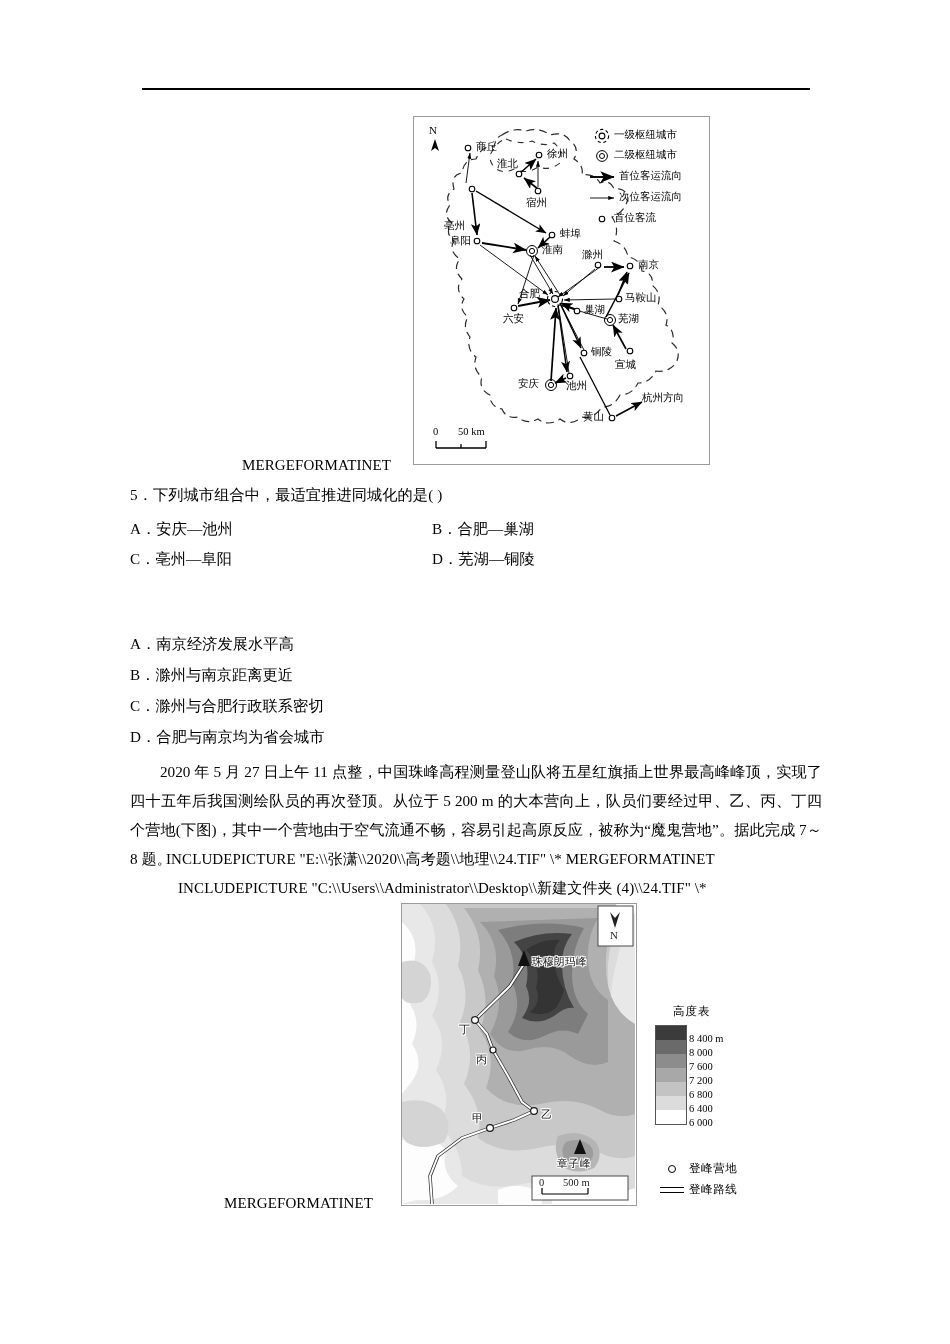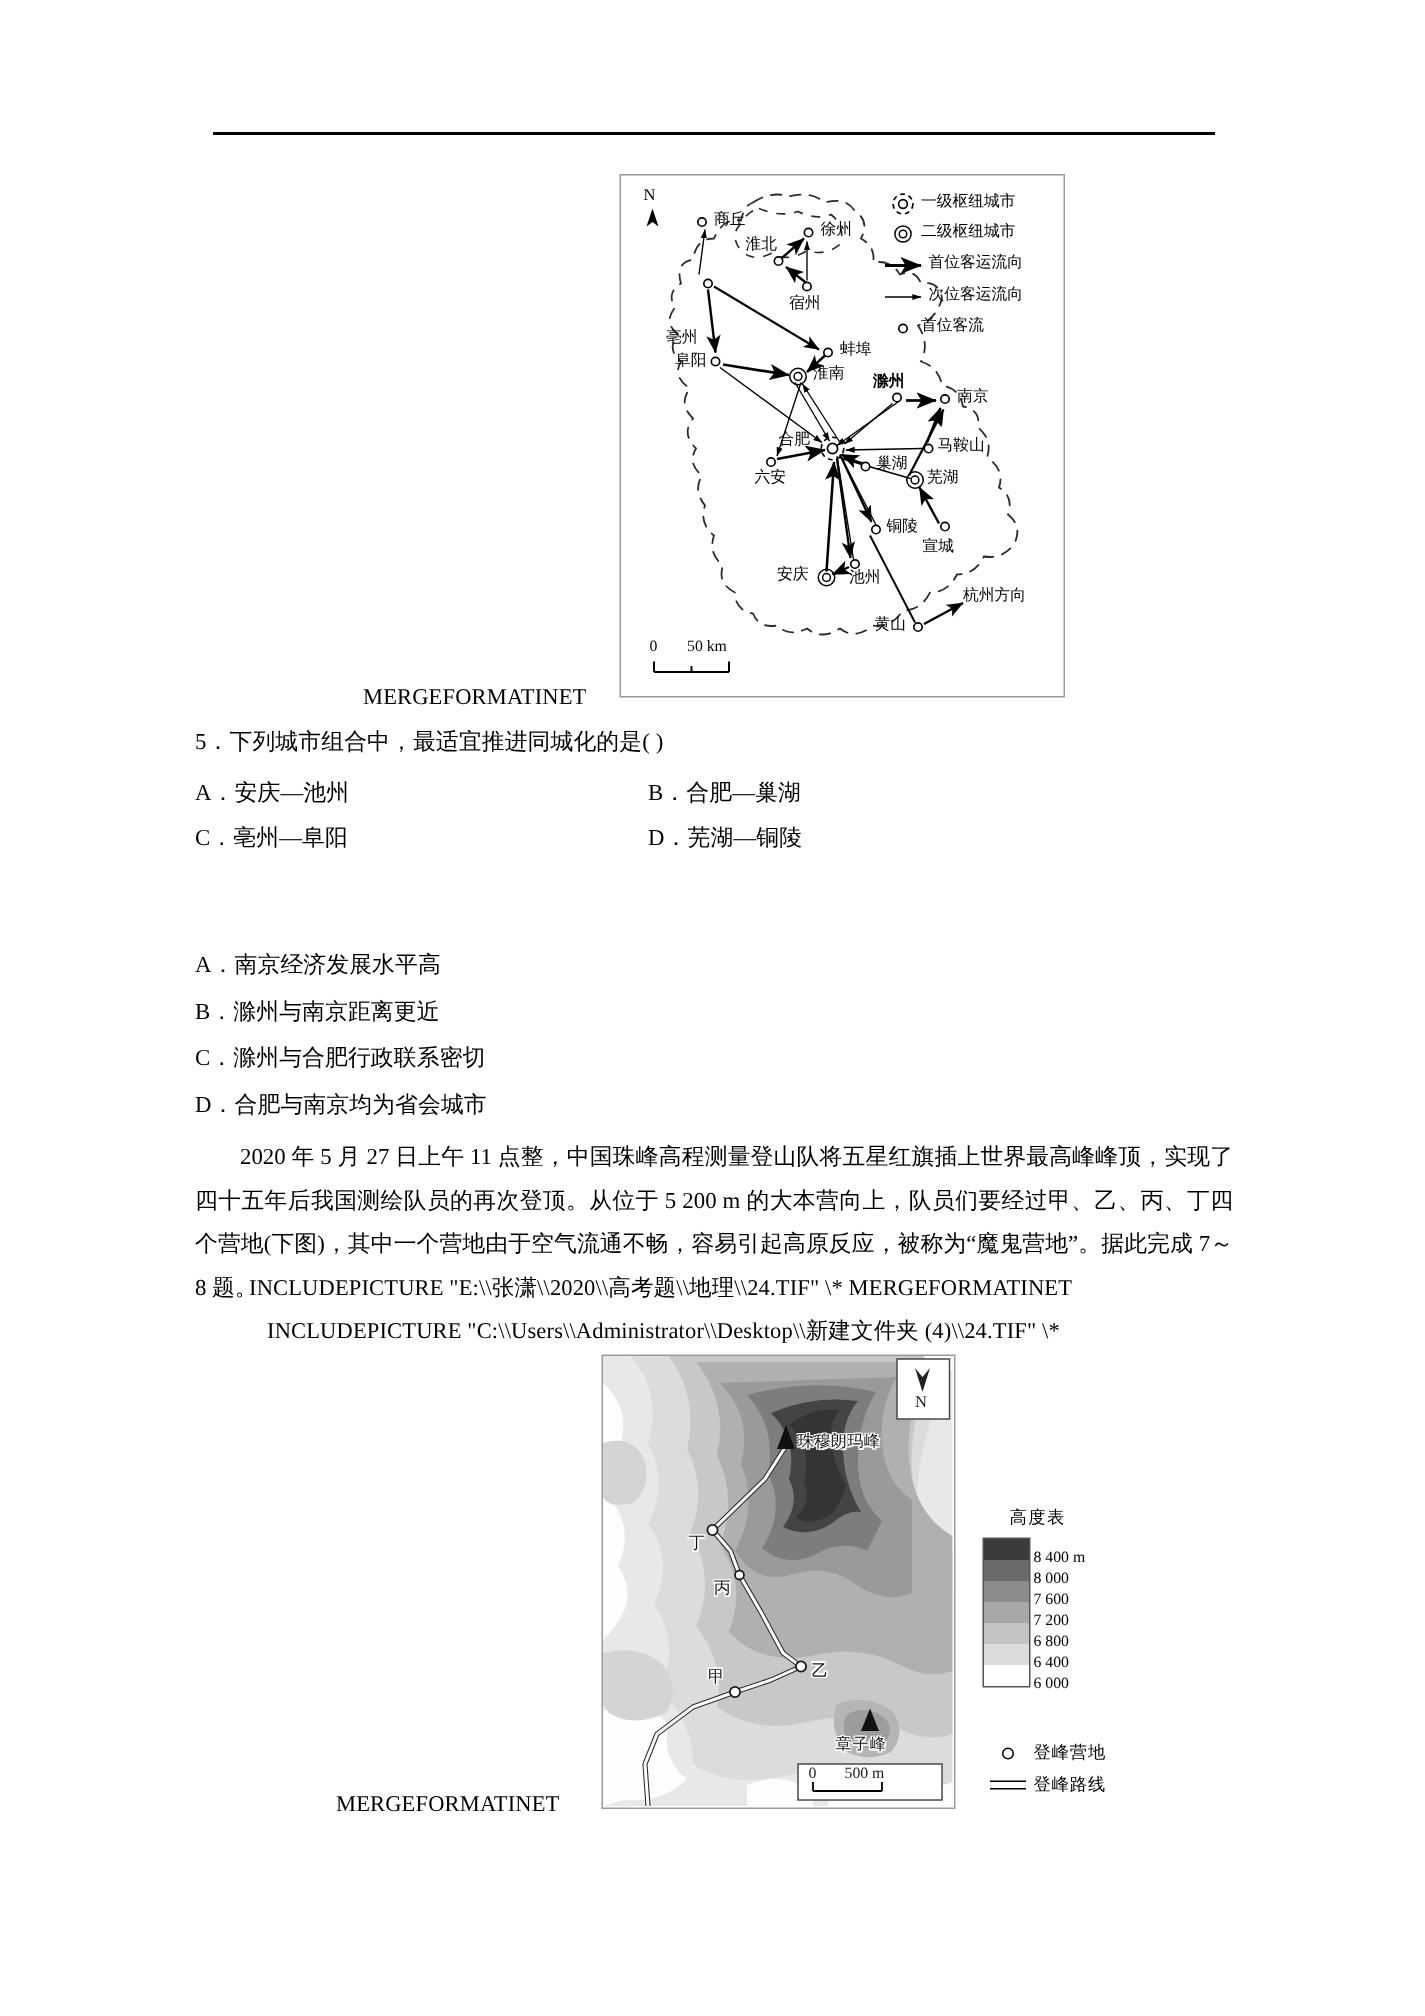--- a/index.html
+++ b/index.html
@@ -286,21 +286,21 @@
     </svg>
 
     <span class="m1label" style="left:62px; top:25px;">商丘</span>
     <span class="m1label" style="left:133px;top:32px;">徐州</span>
     <span class="m1label" style="left:83px; top:42px;">淮北</span>
     <span class="m1label" style="left:112px;top:81px;">宿州</span>
     <span class="m1label" style="left:30px; top:56px;margin-top:48px;">亳州</span>
     <span class="m1label" style="left:36px; top:119px;">阜阳</span>
     <span class="m1label" style="left:146px;top:112px;">蚌埠</span>
     <span class="m1label" style="left:128px;top:128px;">淮南</span>
-    <span class="m1label" style="left:168px;top:133px;font-weight:bold;">滁州</span>
+    <span class="m1label" style="left:168px;top:133px;">滁州</span>
     <span class="m1label" style="left:224px;top:143px;">南京</span>
     <span class="m1label" style="left:105px;top:172px;">合肥</span>
     <span class="m1label" style="left:211px;top:176px;">马鞍山</span>
     <span class="m1label" style="left:89px; top:197px;">六安</span>
     <span class="m1label" style="left:170px;top:188px;">巢湖</span>
     <span class="m1label" style="left:204px;top:197px;">芜湖</span>
     <span class="m1label" style="left:177px;top:230px;">铜陵</span>
     <span class="m1label" style="left:201px;top:243px;">宣城</span>
     <span class="m1label" style="left:104px;top:262px;">安庆</span>
     <span class="m1label" style="left:152px;top:264px;">池州</span>

